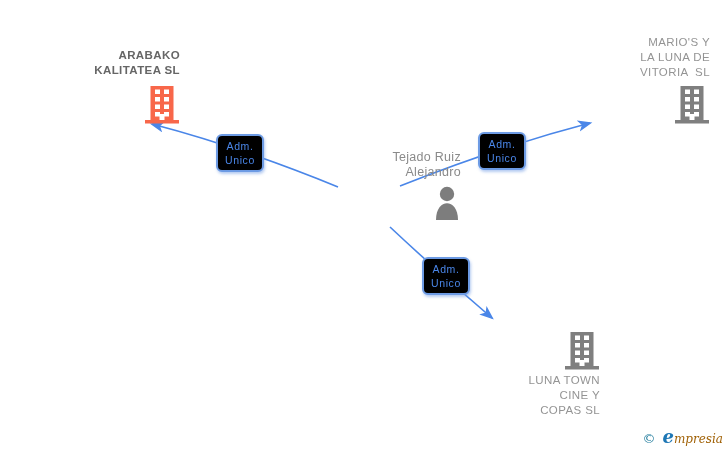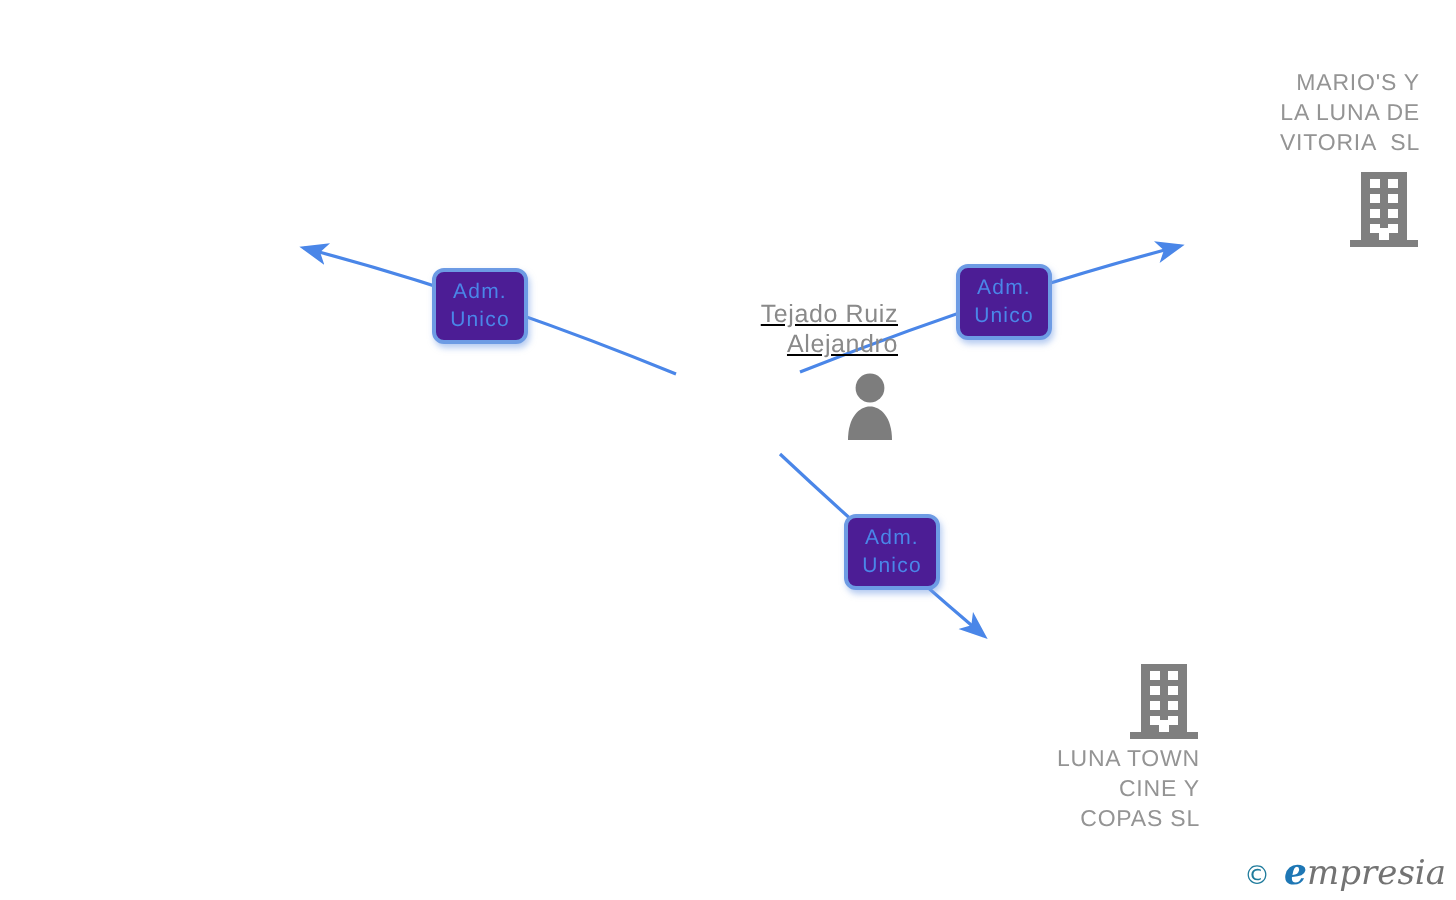--- a/index.html
+++ b/index.html
@@ -15,52 +15,71 @@
     white-space:pre-wrap;font-weight:bold;
   }
   .company-name.highlight{color:#666666;}
   .company-name.thin{font-weight:normal;color:#949494;}
   .person-name{
     font-size:12.5px;line-height:15px;letter-spacing:0.3px;color:#8a8a8a;
     white-space:pre-wrap;
   }
   .edge-label{
     position:absolute;z-index:3;width:44px;height:34px;
-    background:#4c1d95;border:2px solid #6d9be4;border-radius:6px;
+    background:#000000;border:2px solid #6d9be4;border-radius:6px;
     box-shadow:1px 2px 3px rgba(120,160,230,0.55);
     display:flex;align-items:center;justify-content:center;text-align:center;
     color:#4a86e8;font-size:10.5px;line-height:14px;letter-spacing:0.6px;
     white-space:pre-wrap;
   }
   .watermark{
     position:absolute;right:5px;bottom:3px;z-index:2;
     display:flex;align-items:baseline;
     font-family:"DejaVu Serif","Liberation Serif",serif;font-style:italic;
   }
   .wm-copy{color:#1f7b9c;font-size:13px;margin-right:7px;font-style:normal;
     font-family:"DejaVu Sans","Liberation Sans",sans-serif;}
   .wm-e{color:#1e77b5;font-size:18px;font-weight:bold;}
-  .wm-rest{color:#737373;font-size:17px;}
+  .wm-rest{color:#a16207;font-size:12px;}
 </style>
 </head>
 <body>
 
 <div class="stage">
 
   <svg class="connectors" width="728" height="450" viewBox="0 0 728 450">
     <defs>
       <marker id="arw" markerWidth="10" markerHeight="8" refX="7.5" refY="3.5" orient="auto">
         <path d="M0,0 L9,3.5 L0,7 L2.3,3.5 Z" fill="#4a86e8"></path>
       </marker>
     </defs>
     <path d="M338,187 Q240,147 152,124" fill="none" stroke="#4a86e8" stroke-width="1.6" marker-end="url(#arw)"></path>
     <path d="M400,186 Q498,147 590,123" fill="none" stroke="#4a86e8" stroke-width="1.6" marker-end="url(#arw)"></path>
     <path d="M390,227 Q438,272 492,318" fill="none" stroke="#4a86e8" stroke-width="1.6" marker-end="url(#arw)"></path>
   </svg>
 
+  <div class="node" style="left:20px;top:48px;">
+    <div class="company-name highlight">ARABAKO
+KALITATEA SL</div>
+    <span class="icon-wrap" style="margin-top:8px;">
+      <svg width="36" height="38" viewBox="0 0 36 38">
+        <rect x="1" y="34" width="34" height="3.5" fill="#f8674a"></rect>
+        <rect x="6.5" y="0" width="23" height="34" fill="#f8674a"></rect>
+        <rect x="11" y="3.5" width="5" height="4.5" fill="#ffffff"></rect>
+        <rect x="20" y="3.5" width="5" height="4.5" fill="#ffffff"></rect>
+        <rect x="11" y="11" width="5" height="4.5" fill="#ffffff"></rect>
+        <rect x="20" y="11" width="5" height="4.5" fill="#ffffff"></rect>
+        <rect x="11" y="18.5" width="5" height="4.5" fill="#ffffff"></rect>
+        <rect x="20" y="18.5" width="5" height="4.5" fill="#ffffff"></rect>
+        <rect x="11" y="26" width="5" height="4.5" fill="#ffffff"></rect>
+        <rect x="20" y="26" width="5" height="4.5" fill="#ffffff"></rect>
+        <rect x="15.5" y="28" width="5" height="6" fill="#ffffff"></rect>
+      </svg>
+    </span>
+  </div>
 
   <div class="node" style="left:550px;top:35px;">
     <div class="company-name thin">MARIO'S Y
 LA LUNA DE
 VITORIA  SL</div>
     <span class="icon-wrap" style="margin-top:6px;">
       <svg width="36" height="38" viewBox="0 0 36 38">
         <rect x="1" y="34" width="34" height="3.5" fill="#7f7f7f"></rect>
         <rect x="6.5" y="0" width="23" height="34" fill="#7f7f7f"></rect>
         <rect x="11" y="3.5" width="5" height="4.5" fill="#ffffff"></rect>
@@ -69,21 +88,21 @@
         <rect x="20" y="11" width="5" height="4.5" fill="#ffffff"></rect>
         <rect x="11" y="18.5" width="5" height="4.5" fill="#ffffff"></rect>
         <rect x="20" y="18.5" width="5" height="4.5" fill="#ffffff"></rect>
         <rect x="11" y="26" width="5" height="4.5" fill="#ffffff"></rect>
         <rect x="20" y="26" width="5" height="4.5" fill="#ffffff"></rect>
         <rect x="15.5" y="28" width="5" height="6" fill="#ffffff"></rect>
       </svg>
     </span>
   </div>
 
-  <div class="node" style="left:289px;top:150px;text-decoration:underline;">
+  <div class="node" style="left:301px;top:150px;">
     <div class="person-name">Tejado Ruiz
 Alejandro</div>
     <span class="icon-wrap" style="margin-top:6px;">
       <svg width="28" height="34" viewBox="0 0 28 34">
         <circle cx="14" cy="8" r="7.2" fill="#7d7d7d"></circle>
         <path d="M3,34 C3,22.5 8.6,17.2 14,17.2 C19.4,17.2 25,22.5 25,34 Z" fill="#7d7d7d"></path>
       </svg>
     </span>
   </div>
 

